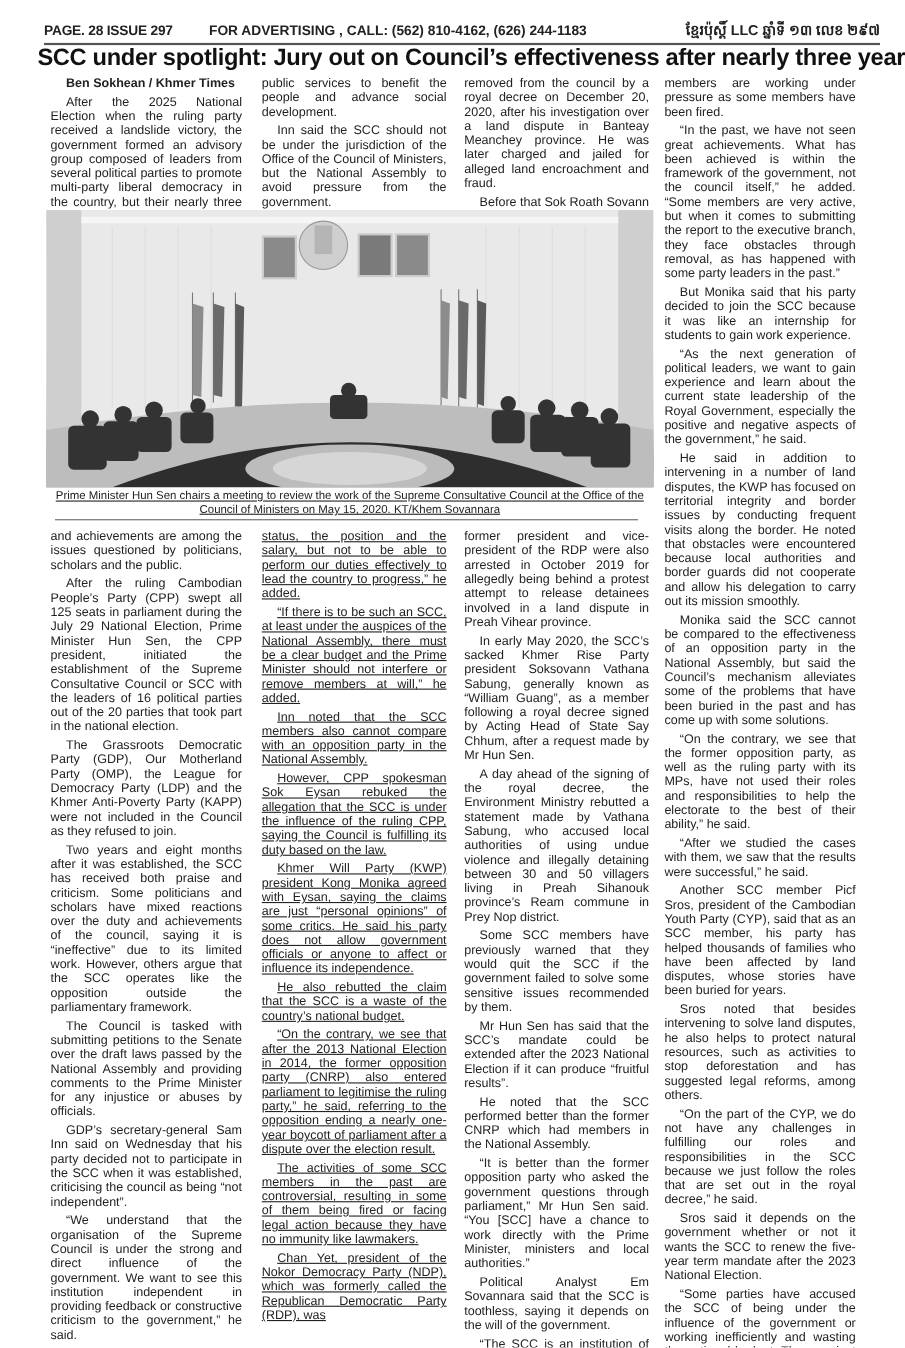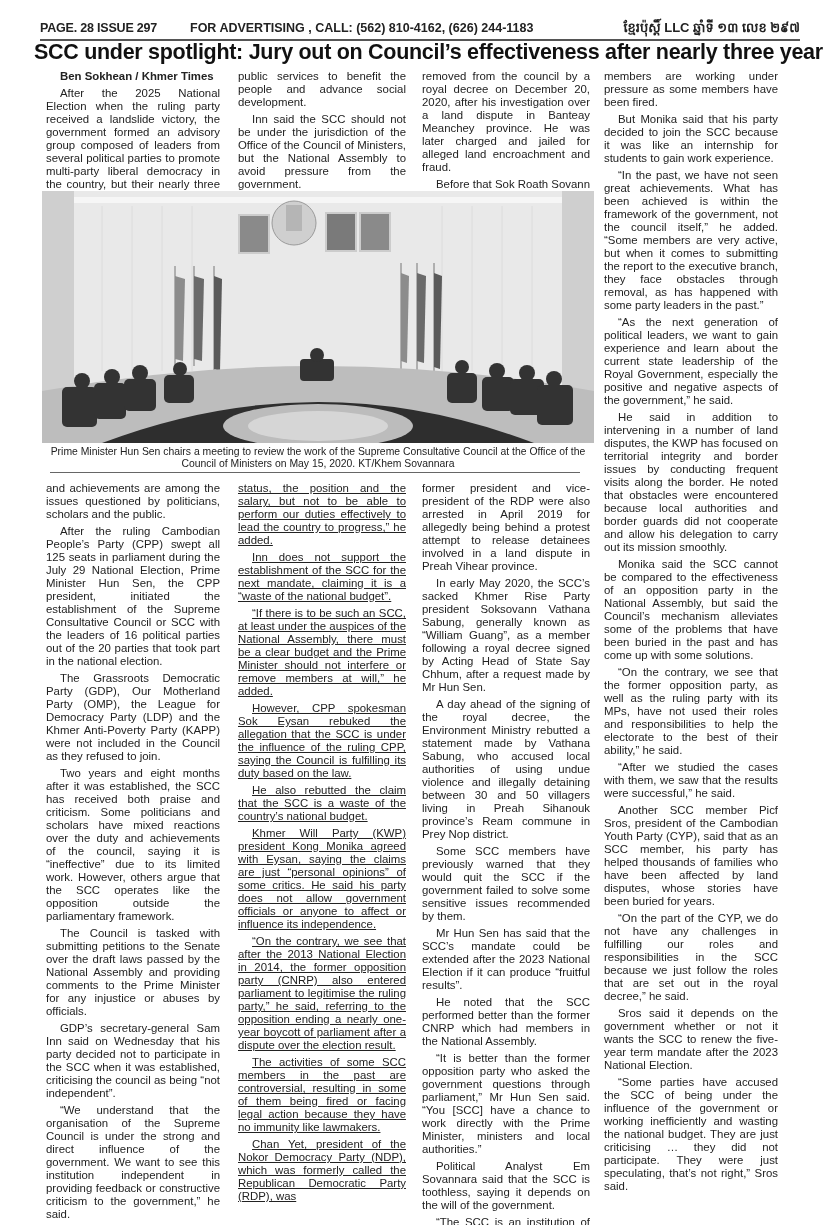--- a/index.html
+++ b/index.html
@@ -18,21 +18,21 @@
   .col p { margin: 4px; text-indent: 14px; }
   .col p.noindent { text-indent: 0; }
   .byline { font-weight: bold; text-indent: 14px; }
   .c1 { left: 2px; width: 182px; }
   .c2 { left: 194px; width: 176px; }
   .c3 { left: 378px; width: 176px; }
   .c4 { left: 560px; width: 182px; }
   .photo { position: absolute; left: 2px; top: 191px; width: 552px; height: 252px; overflow: hidden;
     background: linear-gradient(#d8d8d8, #ececec 10%, #f3f3f3 40%, #e8e8e8 60%, #bdbdbd 75%, #4a4a4a 90%, #6a6a6a 100%); }
   .caption { position: absolute; left: 0; top: 446px; width: 556px; text-align: center;
-    font-family: "Liberation Sans", sans-serif; font-size: 10.4px; line-height: 12px; color: #222; }
+    font-family: "Liberation Sans", sans-serif; font-size: 10.4px; line-height: 12px; color: #222; text-decoration: underline; }
   .rule-cap { position: absolute; left: 10px; top: 472px; width: 530px; height: 1px; background: #666; }
 </style>
 </head>
 <body>
 
 <div class="page">
 
   <div class="masthead">
     <span class="left">PAGE. 28  ISSUE 297</span>
     <span class="mid">FOR ADVERTISING ,  CALL: (562) 810-4162, (626) 244-1183</span>
@@ -58,28 +58,29 @@
   <div class="col c3" style="top:66px;">
     <div>
         <p class="noindent">removed from the council by a royal decree on December 20, 2020, after his investigation over a land dispute in Banteay Meanchey province. He was later charged and jailed for alleged land encroachment and fraud.</p>
         <p>Before that Sok Roath Sovann Panhchakseyla and Chan Pheap,</p>
       </div>
   </div>
 
   <div class="col c4" style="top:66px;">
     <div>
         <p class="noindent">members are working under pressure as some members have been fired.</p>
+        <p>“In the past, we have not seen great achievements. What has been achieved is within the framework of the government, not the council itself,” he added. “Some members are very active, but when it comes to submitting the report to the executive branch, they face obstacles through removal, as has happened with some party leaders in the past.”</p>
         <p>But Monika said that his party decided to join the SCC because it was like an internship for students to gain work experience.</p>
-        <p>“In the past, we have not seen great achievements. What has been achieved is within the framework of the government, not the council itself,” he added. “Some members are very active, but when it comes to submitting the report to the executive branch, they face obstacles through removal, as has happened with some party leaders in the past.”</p>
         <p>“As the next generation of political leaders, we want to gain experience and learn about the current state leadership of the Royal Government, especially the positive and negative aspects of the government,” he said.</p>
         <p>He said in addition to intervening in a number of land disputes, the KWP has focused on territorial integrity and border issues by conducting frequent visits along the border. He noted that obstacles were encountered because local authorities and border guards did not cooperate and allow his delegation to carry out its mission smoothly.</p>
         <p>Monika said the SCC cannot be compared to the effectiveness of an opposition party in the National Assembly, but said the Council’s mechanism alleviates some of the problems that have been buried in the past and has come up with some solutions.</p>
         <p>“On the contrary, we see that the former opposition party, as well as the ruling party with its MPs, have not used their roles and responsibilities to help the electorate to the best of their ability,” he said.</p>
         <p>“After we studied the cases with them, we saw that the results were successful,” he said.</p>
         <p>Another SCC member Picf Sros, president of the Cambodian Youth Party (CYP), said that as an SCC member, his party has helped thousands of families who have been affected by land disputes, whose stories have been buried for years.</p>
+        <p>Sros noted that besides intervening to solve land disputes, he also helps to protect natural resources, such as activities to stop deforestation and has suggested legal reforms, among others.</p>
         <p>“On the part of the CYP, we do not have any challenges in fulfilling our roles and responsibilities in the SCC because we just follow the roles that are set out in the royal decree,” he said.</p>
         <p>Sros said it depends on the government whether or not it wants the SCC to renew the five-year term mandate after the 2023 National Election.</p>
         <p>“Some parties have accused the SCC of being under the influence of the government or working inefficiently and wasting the national budget. They are just criticising … they did not participate. They were just speculating, that’s not right,” Sros said.</p>
       </div>
   </div>
 
   <div class="photo">
     <svg width="552" height="252" viewBox="0 0 552 252">
       <rect x="0" y="0" width="552" height="252" fill="#e9e9e9"></rect>
       <rect x="0" y="0" width="32" height="252" fill="#cfcfcf"></rect>
@@ -161,33 +162,33 @@
         <p>Two years and eight months after it was established, the SCC has received both praise and criticism. Some politicians and scholars have mixed reactions over the duty and achievements of the council, saying it is “ineffective” due to its limited work. However, others argue that the SCC operates like the opposition outside the parliamentary framework.</p>
         <p>The Council is tasked with submitting petitions to the Senate over the draft laws passed by the National Assembly and providing comments to the Prime Minister for any injustice or abuses by officials.</p>
         <p>GDP’s secretary-general Sam Inn said on Wednesday that his party decided not to participate in the SCC when it was established, criticising the council as being “not independent”.</p>
         <p>“We understand that the organisation of the Supreme Council is under the strong and direct influence of the government. We want to see this institution independent in providing feedback or constructive criticism to the government,” he said.</p>
         <p>The SCC is designated to advise the government outside the National Assembly framework in order to improve the efficiency of</p>
       </div>
   </div>
   <div class="col c2" style="top:478px;text-decoration:underline;">
     <div>
         <p class="noindent">status, the position and the salary, but not to be able to perform our duties effectively to lead the country to progress,” he added.</p>
-        <p>Inn does not support the establishment of the SCC for the next mandate, claiming it is a “waste of the national budget”.</p>
         <p>“If there is to be such an SCC, at least under the auspices of the National Assembly, there must be a clear budget and the Prime Minister should not interfere or remove members at will,” he added.</p>
+        <p>Inn noted that the SCC members also cannot compare with an opposition party in the National Assembly.</p>
         <p>However, CPP spokesman Sok Eysan rebuked the allegation that the SCC is under the influence of the ruling CPP, saying the Council is fulfilling its duty based on the law.</p>
+        <p>Khmer Will Party (KWP) president Kong Monika agreed with Eysan, saying the claims are just “personal opinions” of some critics. He said his party does not allow government officials or anyone to affect or influence its independence.</p>
         <p>He also rebutted the claim that the SCC is a waste of the country’s national budget.</p>
-        <p>Khmer Will Party (KWP) president Kong Monika agreed with Eysan, saying the claims are just “personal opinions” of some critics. He said his party does not allow government officials or anyone to affect or influence its independence.</p>
         <p>“On the contrary, we see that after the 2013 National Election in 2014, the former opposition party (CNRP) also entered parliament to legitimise the ruling party,” he said, referring to the opposition ending a nearly one-year boycott of parliament after a dispute over the election result.</p>
         <p>The activities of some SCC members in the past are controversial, resulting in some of them being fired or facing legal action because they have no immunity like lawmakers.</p>
         <p>Chan Yet, president of the Nokor Democracy Party (NDP), which was formerly called the Republican Democratic Party (RDP), was</p>
       </div>
   </div>
   <div class="col c3" style="top:478px;">
     <div>
-        <p class="noindent">former president and vice-president of the RDP were also arrested in April 2019 for allegedly being behind a protest attempt to release detainees involved in a land dispute in Preah Vihear province.</p>
+        <p class="noindent">former president and vice-president of the RDP were also arrested in October 2019 for allegedly being behind a protest attempt to release detainees involved in a land dispute in Preah Vihear province.</p>
         <p>In early May 2020, the SCC’s sacked Khmer Rise Party president Soksovann Vathana Sabung, generally known as “William Guang”, as a member following a royal decree signed by Acting Head of State Say Chhum, after a request made by Mr Hun Sen.</p>
         <p>A day ahead of the signing of the royal decree, the Environment Ministry rebutted a statement made by Vathana Sabung, who accused local authorities of using undue violence and illegally detaining between 30 and 50 villagers living in Preah Sihanouk province’s Ream commune in Prey Nop district.</p>
         <p>Some SCC members have previously warned that they would quit the SCC if the government failed to solve some sensitive issues recommended by them.</p>
         <p>Mr Hun Sen has said that the SCC’s mandate could be extended after the 2023 National Election if it can produce “fruitful results”.</p>
         <p>He noted that the SCC performed better than the former CNRP which had members in the National Assembly.</p>
         <p>“It is better than the former opposition party who asked the government questions through parliament,” Mr Hun Sen said. “You [SCC] have a chance to work directly with the Prime Minister, ministers and local authorities.”</p>
         <p>Political Analyst Em Sovannara said that the SCC is toothless, saying it depends on the will of the government.</p>
         <p>“The SCC is an institution of the executive body to provide input, but when something needs to be resolved, it must be approved by the Prime Minister. Without approval, they would not be able to do so,” he said, adding that SCC</p>
       </div>
   </div>

